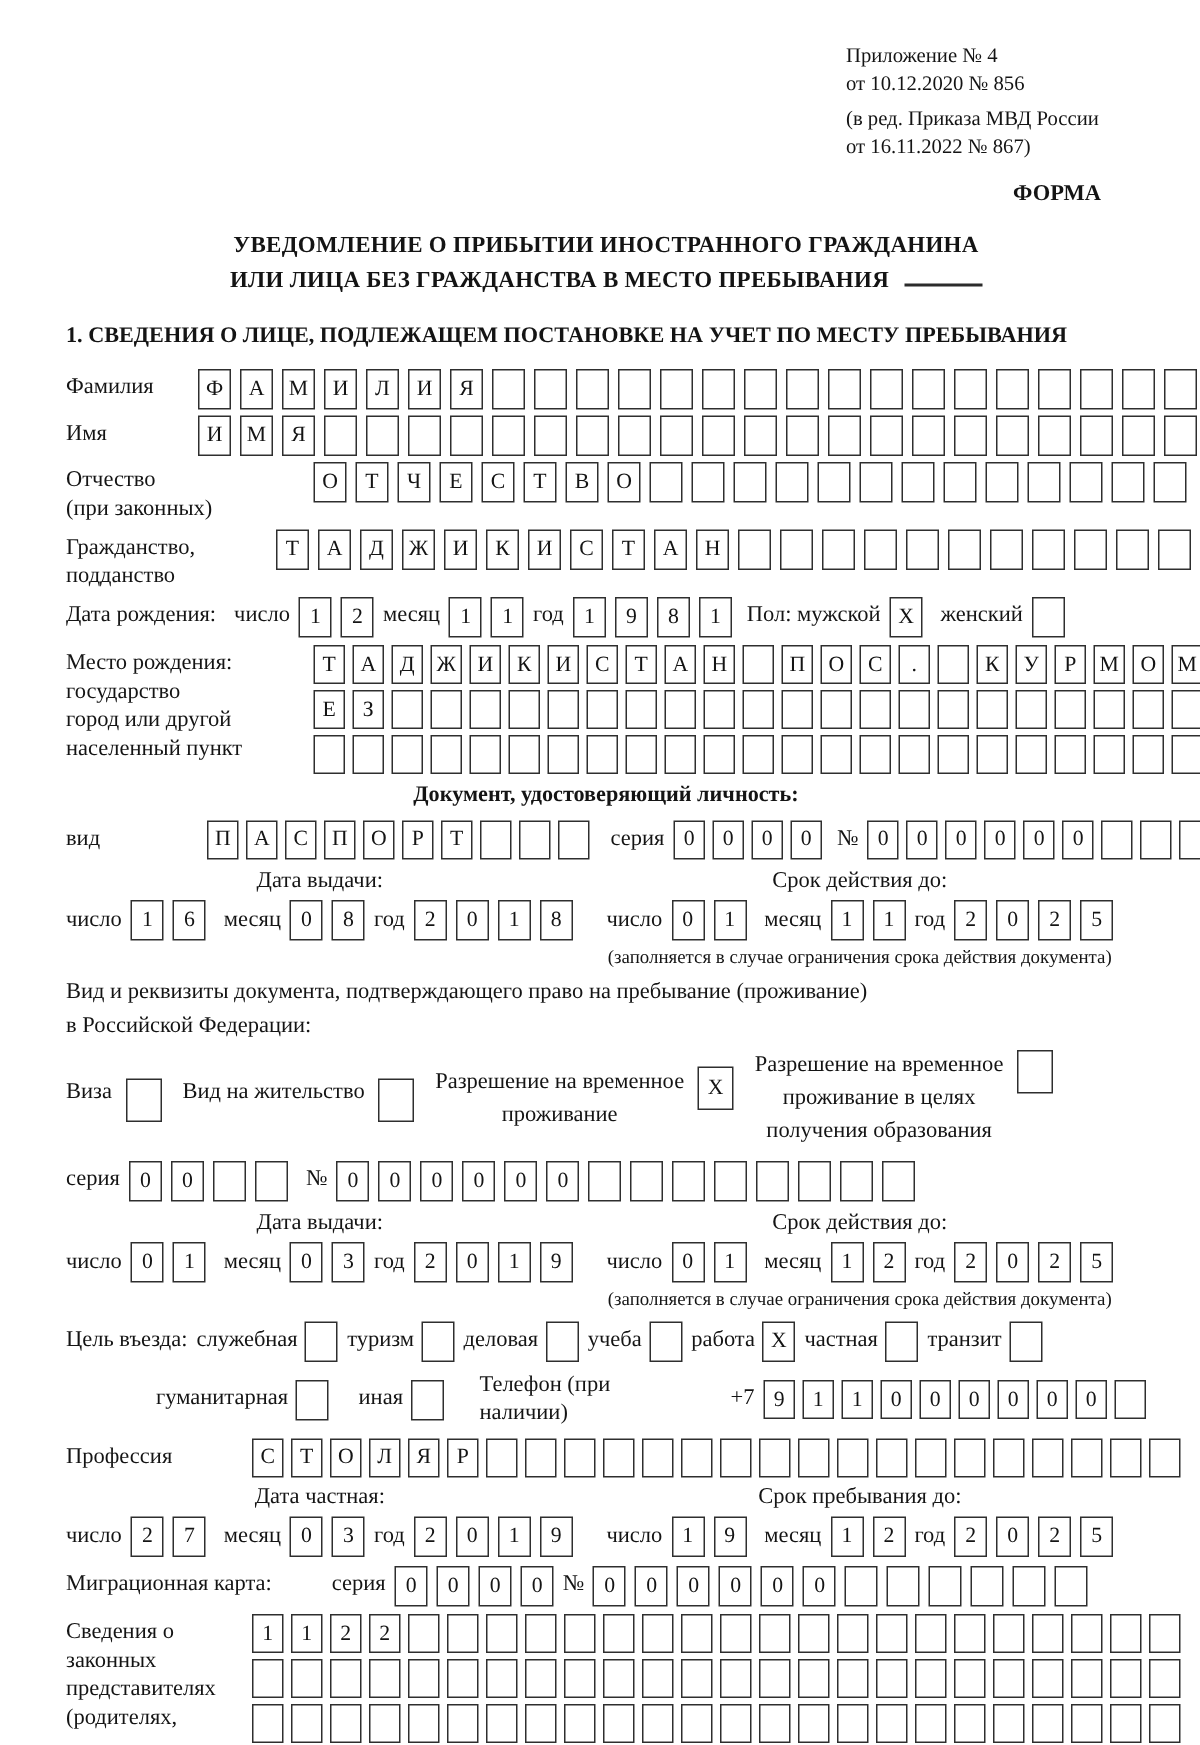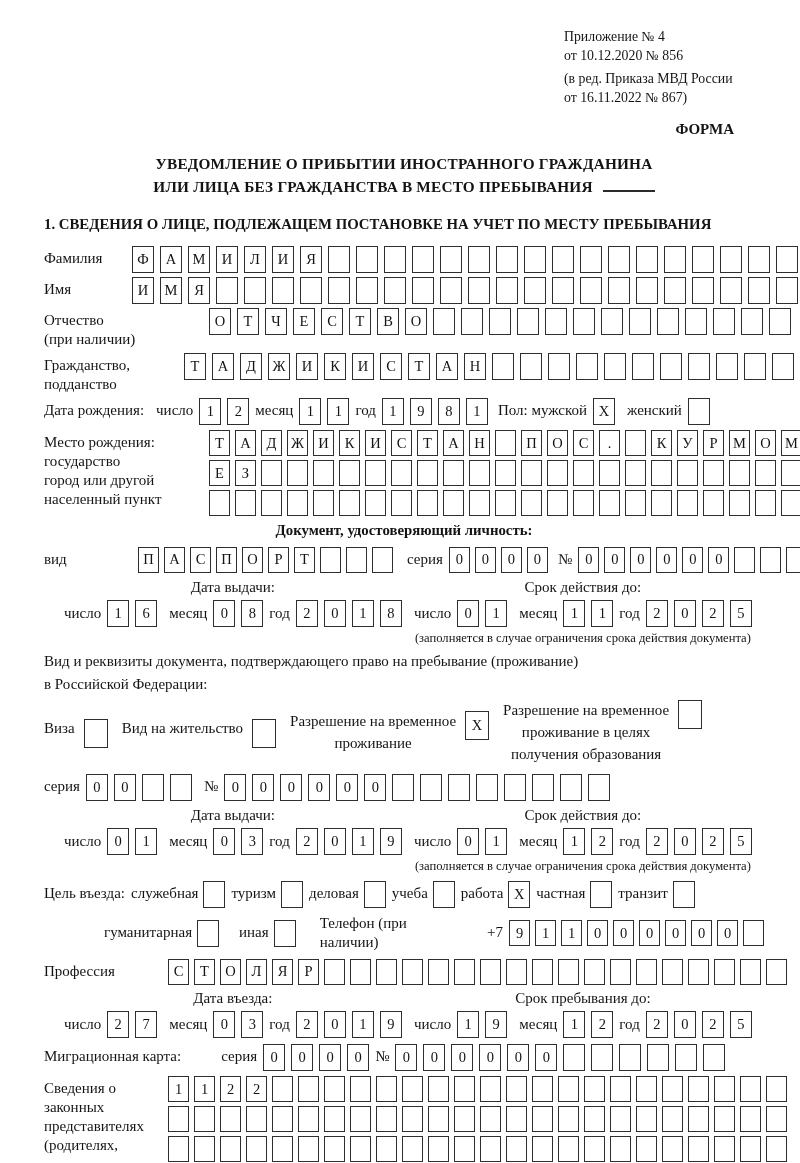--- a/index.html
+++ b/index.html
@@ -46,21 +46,21 @@
   
   .group { display: flex; margin-bottom: 4px; }
   .group-rows { display: flex; flex-direction: column; gap: 4px; }
 
   
   .doc-head { text-align: center; font-weight: bold; margin: 5px 0 6px; font-size: 14.8px; }
 
   
   .dates { display: flex; margin: 2px 0 6px; }
   .dgroup { display: flex; flex-direction: column; }
-  .dgroup.left  { width: 47%; margin-left: 20px; }
+  .dgroup.left  { width: 47%; }
   .dgroup.right { width: 53%; }
   .dtitle { text-align: center; margin-bottom: 3px; }
   .dfields { display: flex; align-items: center; gap: 6px; }
   .dfields .lbl { padding-top: 0; }
   .dnote { font-size: 12.6px; text-align: center; margin-top: 3px; white-space: nowrap; }
 
   
   .intro { margin: 2px 0 3px; }
   .opts { display: flex; align-items: center; gap: 14px; margin: 6px 0 8px; }
   .opt { display: flex; align-items: flex-start; gap: 9px; }
@@ -150,21 +150,21 @@
         <span class="cell"></span>
         <span class="cell"></span>
         <span class="cell"></span>
         <span class="cell"></span>
       </div>
   </div>
 
   <div class="frow">
     <div class="flabel w165">
       <div>Отчество</div>
-      <div>(при наличии)</div>
+      <div>(при законных)</div>
     </div>
     <div class="cells">
         <span class="cell filled">О</span>
         <span class="cell filled">Т</span>
         <span class="cell filled">Ч</span>
         <span class="cell filled">Е</span>
         <span class="cell filled">С</span>
         <span class="cell filled">Т</span>
         <span class="cell filled">В</span>
         <span class="cell filled">О</span>
@@ -627,21 +627,21 @@
         <span class="cell"></span>
         <span class="cell"></span>
         <span class="cell"></span>
         <span class="cell"></span>
         <span class="cell"></span>
       </div>
   </div>
 
   <div class="dates">
     <div class="dgroup left">
-      <div class="dtitle">Дата въезда:</div>
+      <div class="dtitle">Дата частная:</div>
       <div class="dfields">
         <span class="lbl">число</span>
         <span class="cells">
             <span class="cell filled">2</span>
             <span class="cell filled">7</span>
           </span>
         <span class="lbl" style="margin-left:6px">месяц</span>
         <span class="cells">
             <span class="cell filled">0</span>
             <span class="cell filled">3</span>

